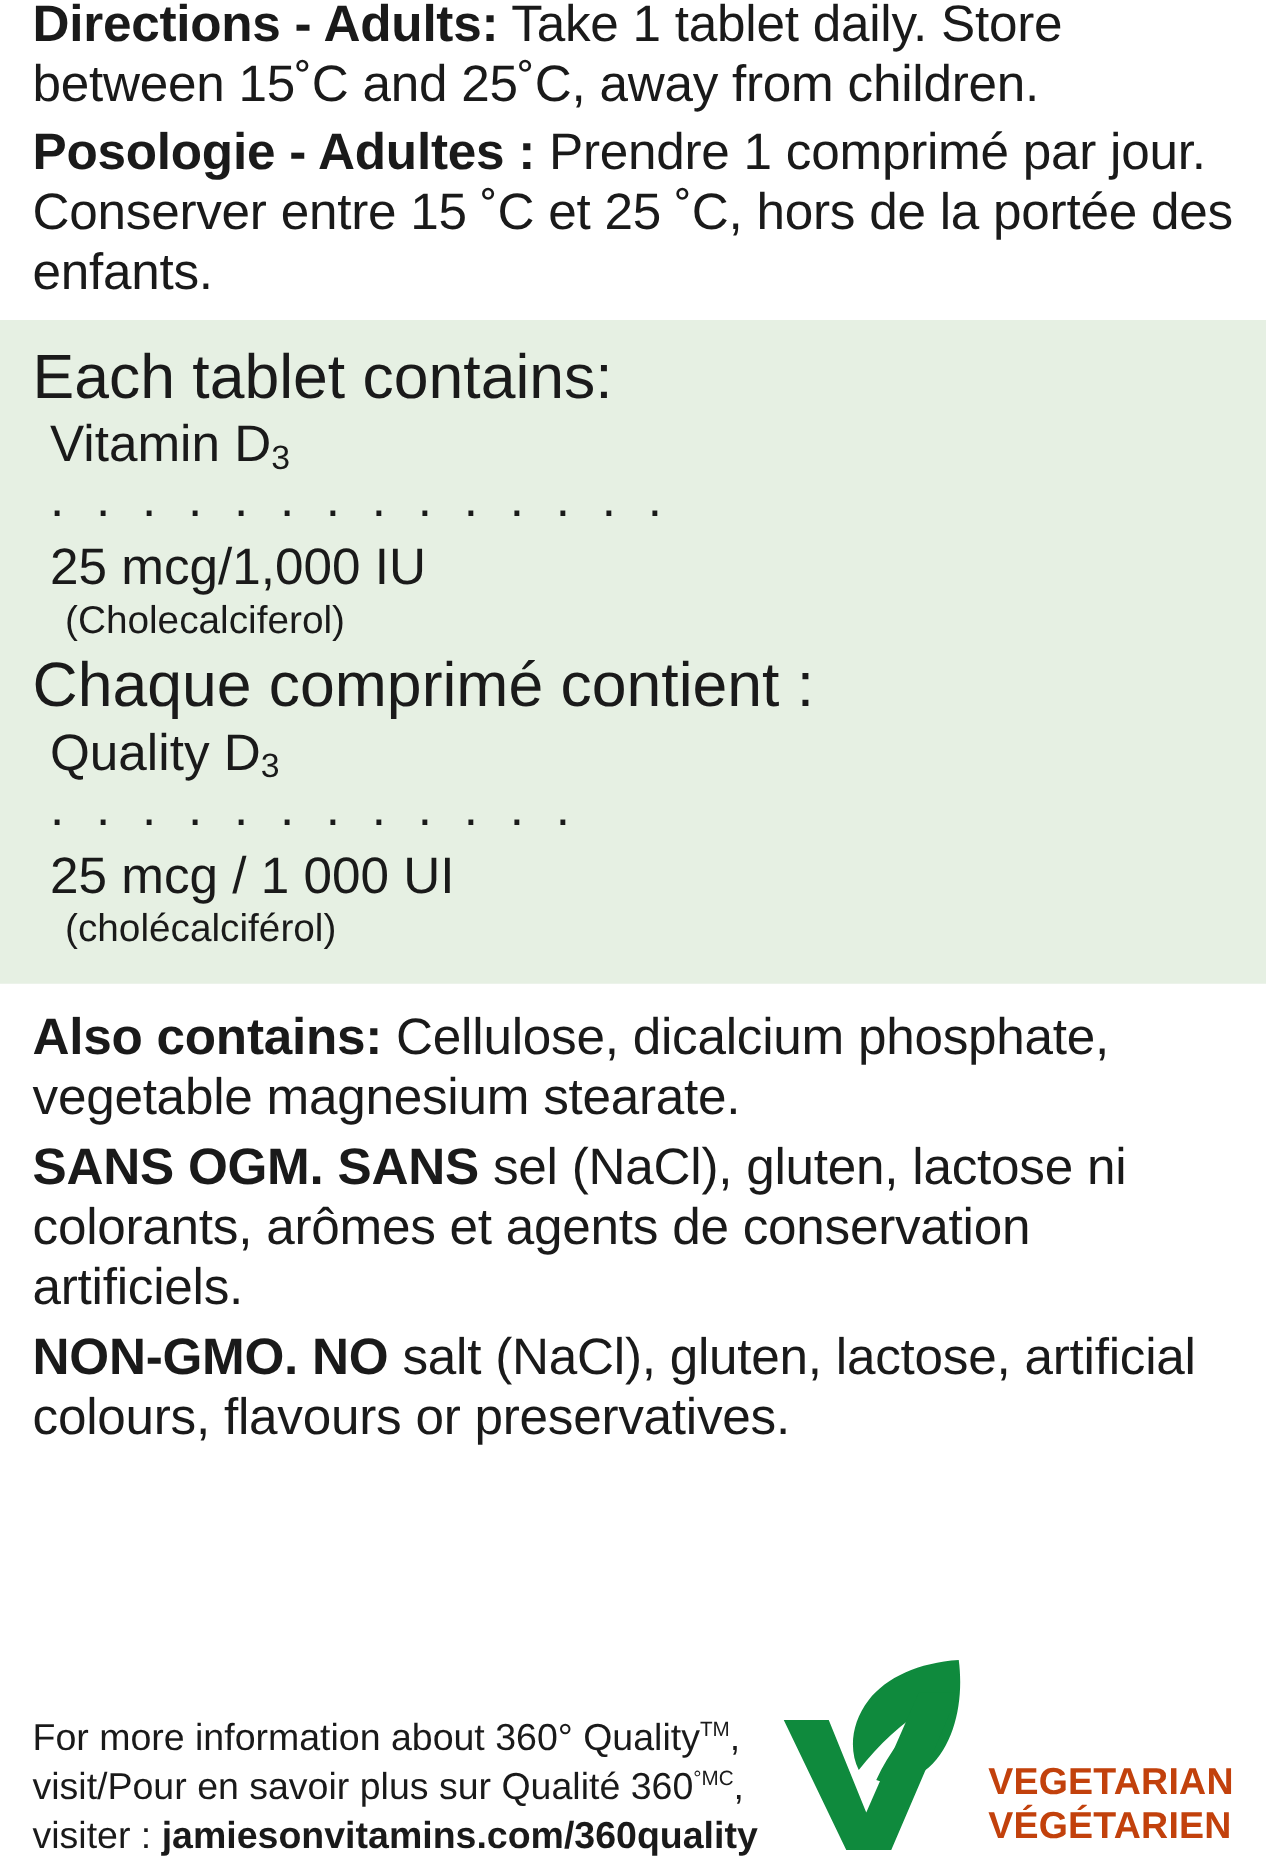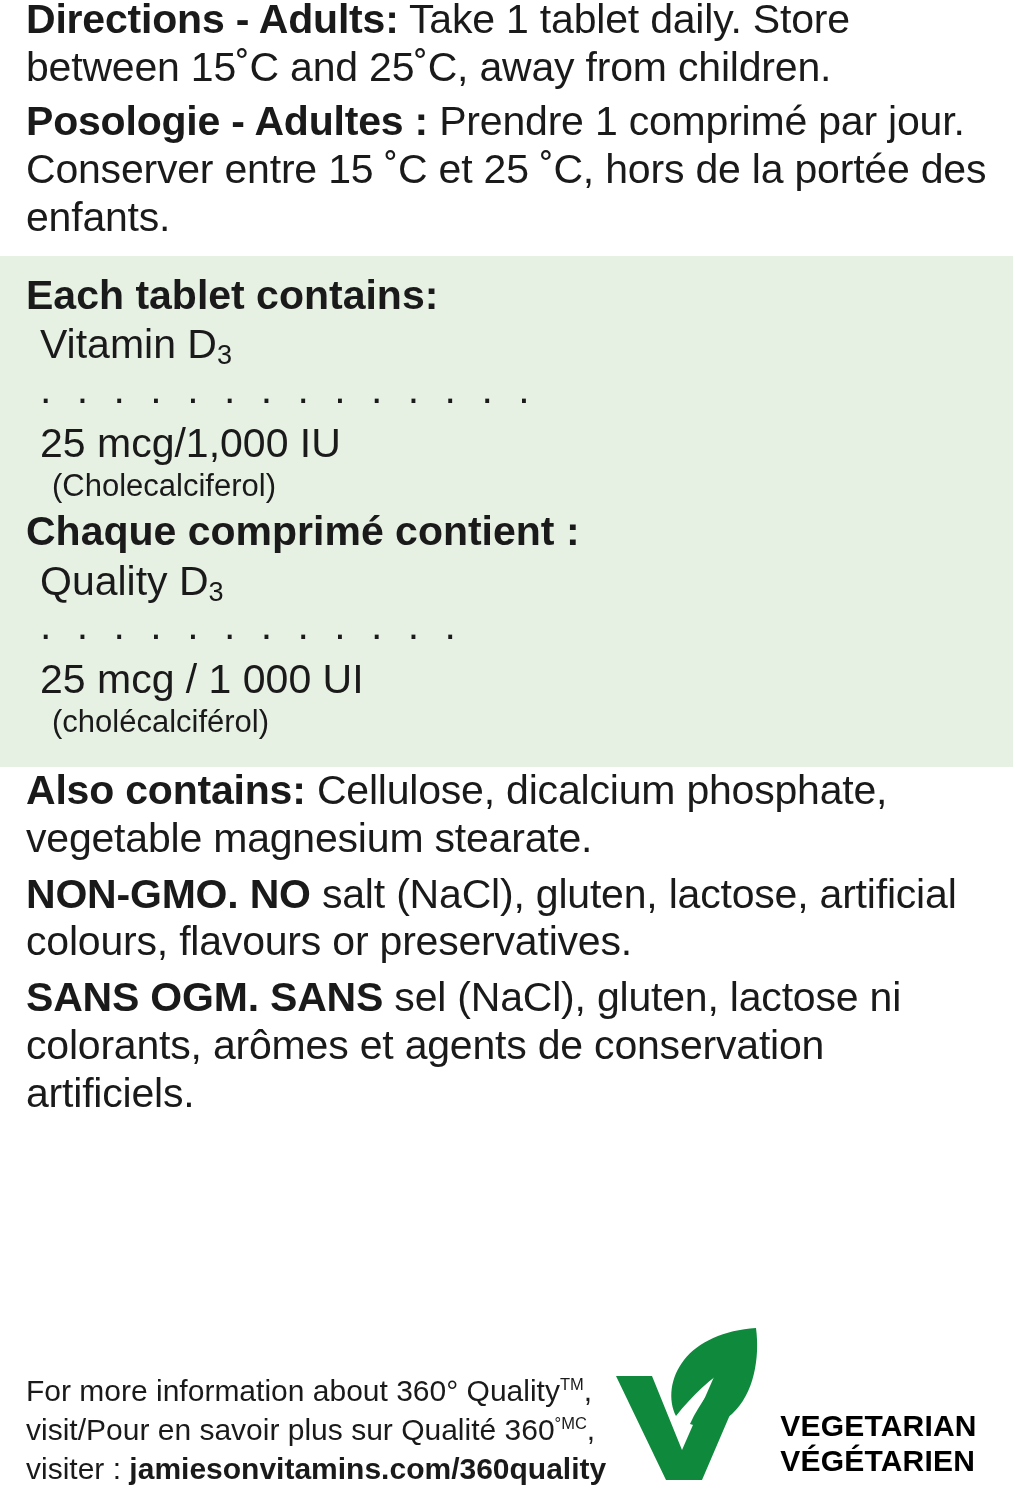--- a/index.html
+++ b/index.html
@@ -46,22 +46,22 @@
   }
 
   
   .facts {
     background: #e6f0e3;
     margin-top: 14px;
     padding: 16px 26px 22px 26px;
     box-sizing: border-box;
   }
   .facts-head {
-    font-size: 41px;
-    font-weight: bold;
+    font-size: 50px;
+    font-weight: normal;
     line-height: 1.16;
     margin: 0 0 2px 0;
   }
   .nutrient-row {
     font-size: 41px;
     line-height: 1.17;
     display: flex;
     align-items: baseline;
     white-space: nowrap;
     margin: 0;
@@ -90,37 +90,37 @@
     margin: 0 0 4px 0;
     padding-left: 26px;
   }
   sub {
     font-size: 0.66em;
     vertical-align: -0.22em;
   }
 
   
   .lower {
-    padding-top: 0;
+    padding-top: 19px;
   }
   .lower .para {
     margin-bottom: 8px;
   }
 
   
   .footer {
     position: absolute;
     left: 0;
     right: 0;
     bottom: 8px;
     padding: 0 26px;
     box-sizing: border-box;
     display: flex;
     align-items: flex-end;
-    justify-content: flex-start;
+    justify-content: space-between;
   }
   .footer-text {
     font-size: 30px;
     line-height: 1.3;
     max-width: 690px;
   }
   .footer-text .sup {
     font-size: 0.55em;
     vertical-align: super;
   }
@@ -136,21 +136,21 @@
   .veg-mark {
     width: 170px;
     height: 160px;
     position: relative;
     flex: 0 0 auto;
   }
   .veg-words {
     font-size: 30px;
     font-weight: bold;
     line-height: 1.15;
-    color: #000000;
+    color: #c2410c;
     letter-spacing: 0.2px;
     padding-bottom: 6px;
   }
 </style>
 </head>
 <body>
 
 <div class="label">
 
   <section class="block directions">
@@ -180,24 +180,24 @@
       <span class="nutrient-value">25 mcg / 1 000 UI</span>
     </div>
     <p class="nutrient-sub">(cholécalciférol)</p>
   </section>
 
   <section class="block lower">
     <p class="para">
       <b>Also contains:</b><span> Cellulose, dicalcium phosphate, vegetable magnesium stearate.</span>
     </p>
     <p class="para">
+      <b>SANS OGM. SANS</b><span> sel (NaCl), gluten, lactose ni colorants, arômes et agents de conservation artificiels.</span>
+    </p>
+    <p class="para">
       <b>NON-GMO. NO</b><span> salt (NaCl), gluten, lactose, artificial colours, flavours or preservatives.</span>
-    </p>
-    <p class="para">
-      <b>SANS OGM. SANS</b><span> sel (NaCl), gluten, lactose ni colorants, arômes et agents de conservation artificiels.</span>
     </p>
   </section>
 
   <div class="footer">
     <div class="footer-text">
       <div><span>For more information about 360° Quality</span><span class="sup">TM</span><span>,</span></div>
       <div><span>visit/Pour en savoir plus sur Qualité 360</span><span class="sup">°MC</span><span>,</span></div>
       <div><span>visiter : </span><span class="footer-url">jamiesonvitamins.com/360quality</span></div>
     </div>
 

